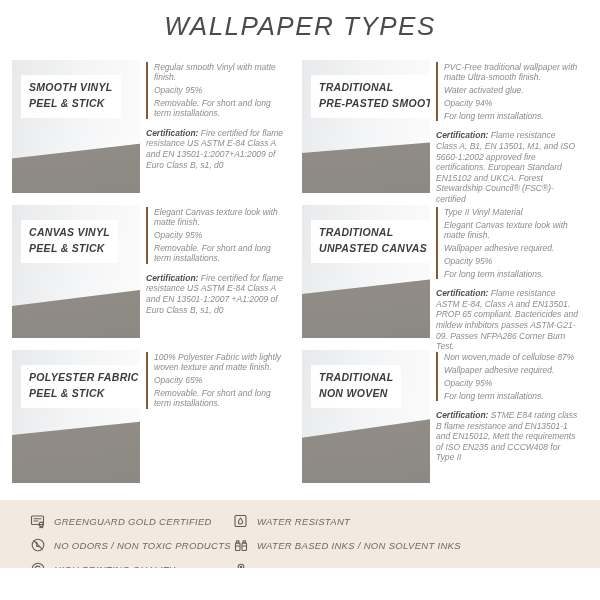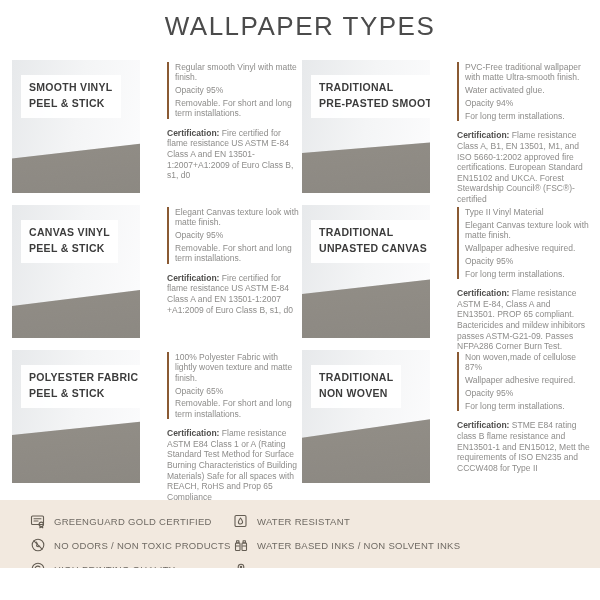--- a/index.html
+++ b/index.html
@@ -1,17 +1,17 @@
 <!DOCTYPE html>
 <html><head>
 <meta charset="utf-8">
 <style>
   html,body { margin:0; padding:0; }
   body { font-family:"Liberation Sans",sans-serif; background:#fff; }
-  .page { position:relative; width:600px; height:568px; background:#fff; overflow:hidden; }
+  .page { position:relative; width:600px; height:568px; background:#fff; overflow:hidden;font-style:italic; }
 
   
   .title { position:absolute; top:11px; left:0; width:600px; margin:0; text-align:center;
            font-size:26px; font-weight:500; letter-spacing:1.5px; color:#4b4b4b; }
 
   
   .grid { position:absolute; top:60px; left:12px; display:grid;
           grid-template-columns:290px 288px; grid-auto-rows:145px; }
   .panel { display:flex; align-items:flex-start; }
 
@@ -28,21 +28,21 @@
   .panel:nth-child(5) .wedge { clip-path:polygon(0 64%,100% 54%,100% 100%,0 100%); }
   .panel:nth-child(6) .wedge { clip-path:polygon(0 66%,100% 52%,100% 100%,0 100%); }
   .wedge svg { position:absolute; left:0; top:0; width:100%; height:100%; }
 
   .plabel { position:absolute; left:9px; top:15px; background:rgba(255,255,255,.94);
             padding:5px 8px 6px; color:#3c3c3c; }
   .plabel div { font-size:10.5px; font-weight:600; letter-spacing:.3px; line-height:1.5;
                 white-space:nowrap; }
 
   
-  .ptext { margin-left:27px; width:143px; padding-top:2px; }
+  .ptext { margin-left:6px; width:143px; padding-top:2px; }
   .pdesc { border-left:2px solid #8a5a33; padding-left:6px; }
   .pdesc p { margin:0 0 2.5px; font-size:8.5px; line-height:1.22; color:#8d8c8a; }
   .pdesc p:last-child { margin-bottom:0; }
   .pcert { margin:9px 0 0; font-size:8.5px; line-height:1.25; color:#8d8c8a; }
   .pcert b { color:#4f4e4c; font-weight:700; }
 
   
   .footer { position:absolute; left:0; top:500px; width:600px; height:100px; background:#f2e9df; }
   .fcol { position:absolute; top:13px; }
   .fcol-left { left:30px; }
@@ -170,21 +170,20 @@
             <div>POLYESTER FABRIC</div>
             <div>PEEL &amp; STICK</div>
           </div>
     </div>
     <div class="ptext">
       <div class="pdesc">
             <p>100% Polyester Fabric with lightly woven texture and matte finish.</p>
             <p>Opacity 65%</p>
             <p>Removable.  For short and long term installations.</p>
           </div>
-      <p class="pcert"><b>Certification:</b> <span>Flame resistance ASTM E84 Class 1 or A (Rating Standard Test Method for Surface Burning Characteristics of Building Materials) Safe for all spaces with REACH, RoHS and Prop 65 Compliance</span></p>
     </div>
   </section>
 
   <section class="panel">
     <div class="pimg">
       <div class="wedge">
         <svg preserveAspectRatio="none">
               <rect width="100%" height="100%" filter="url(#grainF)"></rect>
             </svg>
       </div>

